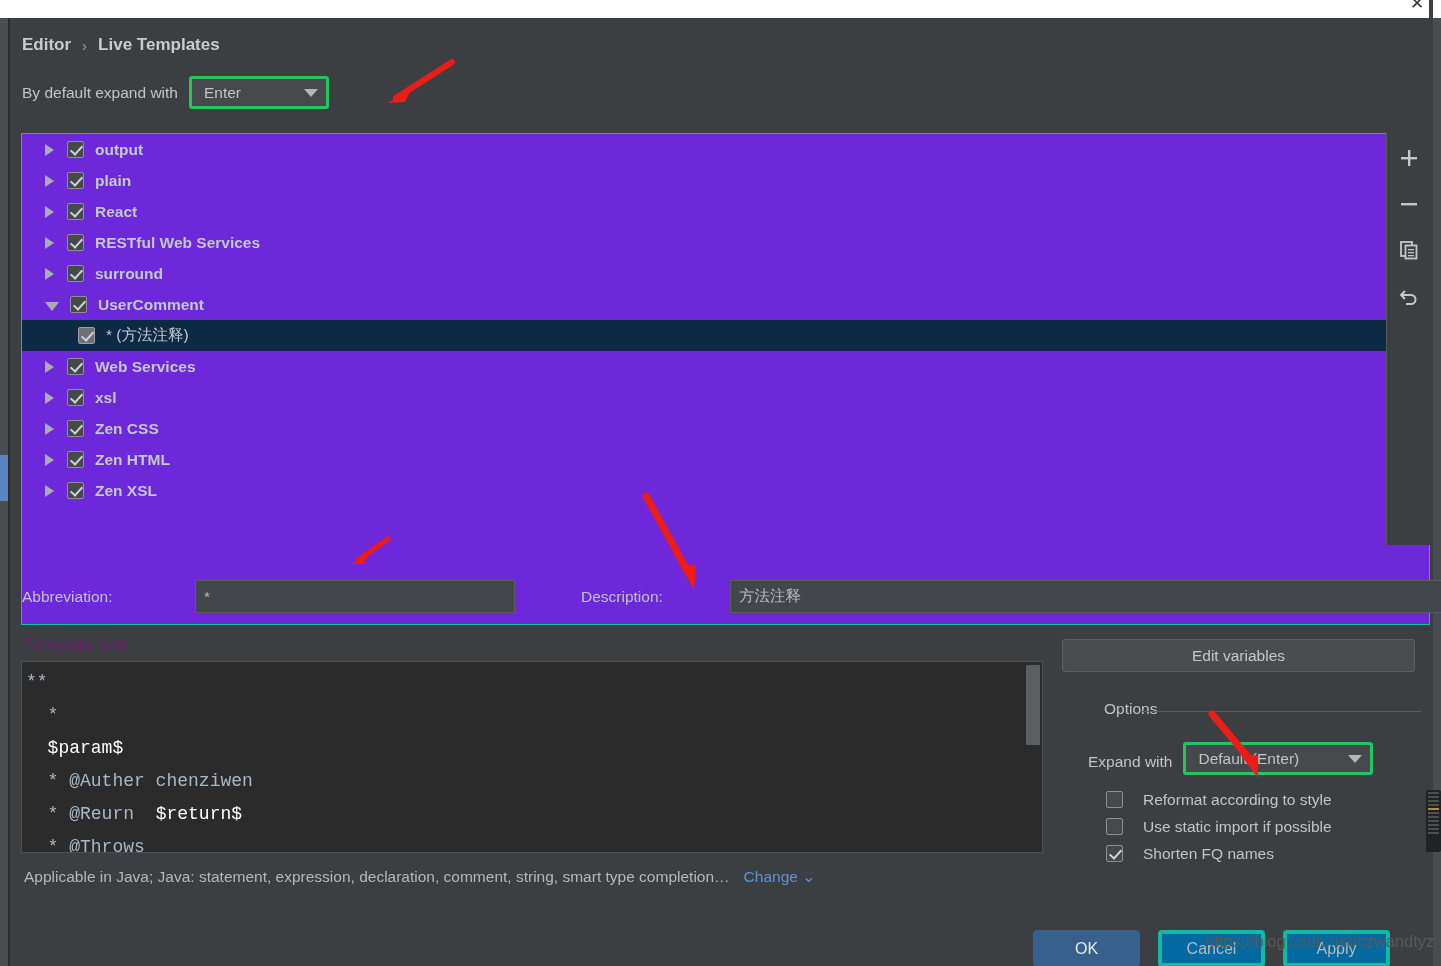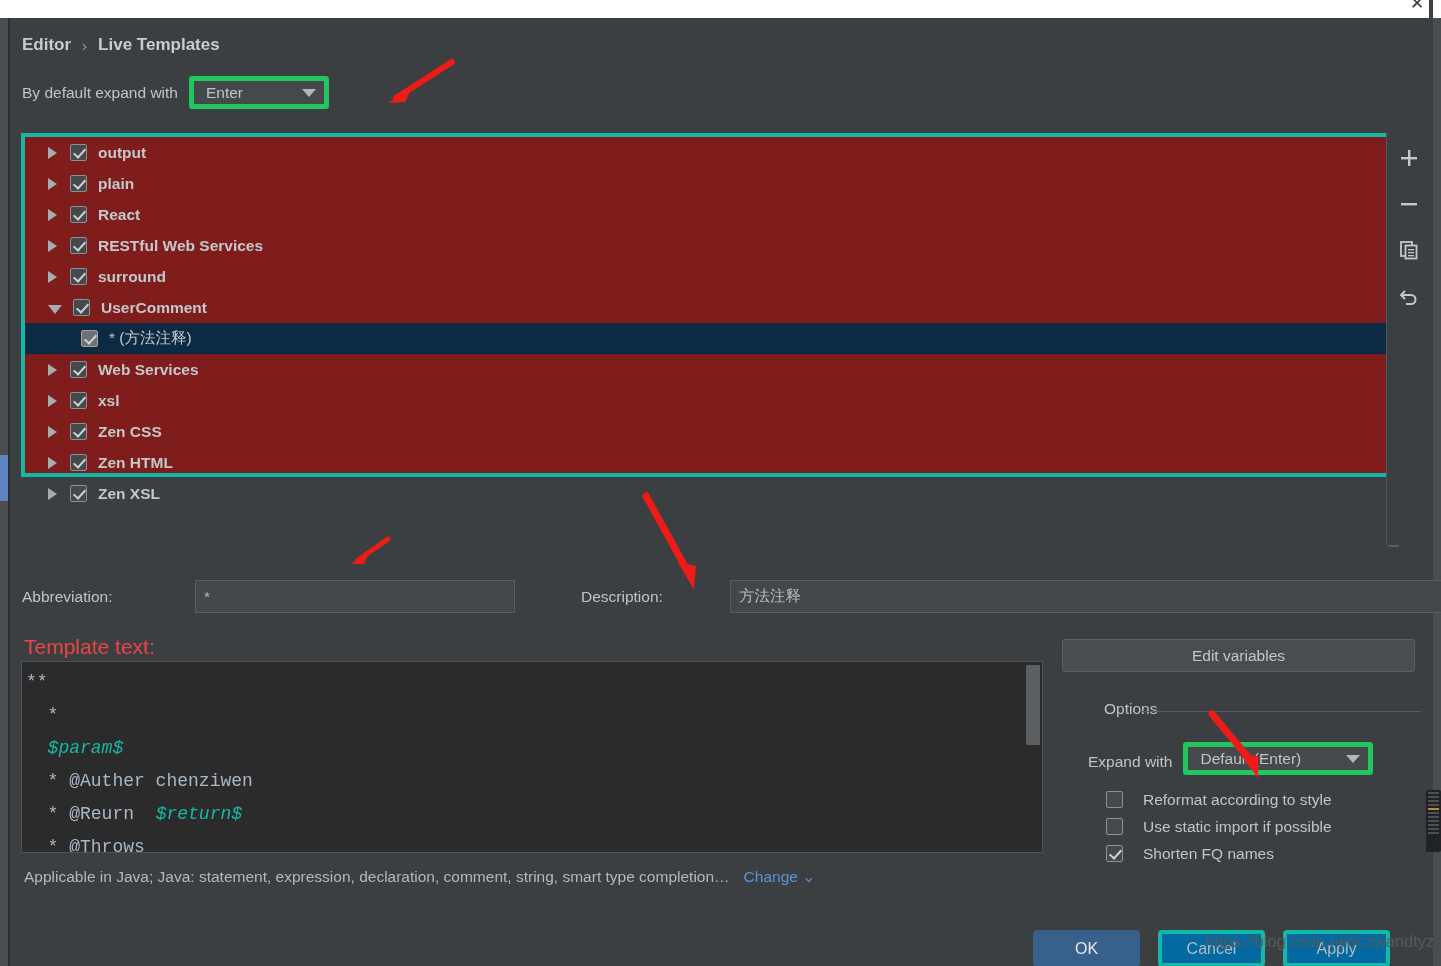--- a/index.html
+++ b/index.html
@@ -66,37 +66,37 @@
   }
   #breadcrumb .sep { color:#9aa0a4; font-weight:normal; font-size:15px; }
 
   
   #expandrow {
     position:absolute; left:22px; top:76px;
     display:flex; align-items:center; gap:11px;
   }
   #expandrow .lbl { font-size:15.5px; color:#bfc4c7; }
   .combo {
-    background:#45494b; border:5px solid #22c55e; border-radius:3px;
+    background:#45494b; border:3px solid #22c55e; border-radius:3px;
     height:33px; display:flex; align-items:center;
     padding:0 8px 0 12px; color:#bfc4c7; font-size:15.5px;
     position:relative; cursor:default;
   }
   .combo .val { flex:1; white-space:nowrap; }
   .combo .caret {
     width:0; height:0; margin-left:12px;
     border-left:7px solid transparent; border-right:7px solid transparent;
     border-top:8px solid #b2b6b9;
   }
   #expand-default-combo { width:140px; }
 
   
   #tree-panel {
-    position:absolute; left:21px; top:133px; width:1409px; height:344px;
-    background:#7f1d1d; border:4px solid #14b8a6;
+    position:absolute; left:21px; top:133px; width:1409px; height:492px;
+    background:#6d28d9; border:1px solid #14b8a6;
   }
   #tree-list {
     position:absolute; left:0; top:0; width:1364px; height:410px;
     overflow:hidden;
   }
   .trow {
     height:31px; display:flex; align-items:center;
     padding-left:23px; font-size:15.5px; font-weight:bold; color:#c3c8cb;
     cursor:default;
   }
@@ -152,33 +152,33 @@
     background:#43464a; border:1px solid #5a5e60; height:33px;
     color:#b6babd; font-size:15.5px; display:flex; align-items:center;
     padding:0 8px; cursor:text;
   }
   #abbr-label { width:133px; }
   #abbr-input  { width:320px; }
   #desc-label  { margin-left:26px; width:109px; }
   #desc-input  { width:793px; }
 
   #tmpl-label {
-    position:absolute; left:24px; top:635px; font-size:21px; color:#ef4444;
+    position:absolute; left:24px; top:635px; font-size:17px; color:#701a75;
   }
 
   
   #tmpl-editor {
     position:absolute; left:21px; top:661px; width:1022px; height:192px;
     background:#2b2b2b; border:1px solid #4e5254; overflow:hidden;
     font-family:"Liberation Mono", monospace; font-size:18px; line-height:33px;
     color:#a9b7c6;
     white-space:pre;
     padding:4px 0 0 4px;
   }
-  #tmpl-editor .var { color:#14b8a6;font-style:italic; }
+  #tmpl-editor .var { color:#ffffff; }
   #tmpl-scroll-thumb {
     position:absolute; left:1026px; top:665px; width:14px; height:80px;
     background:#5b5f61; border-radius:1px;
   }
 
   
   #applicable {
     position:absolute; left:24px; top:868px;
     font-size:15.5px; color:#b4b8bb; display:flex; align-items:center; gap:14px;
   }

